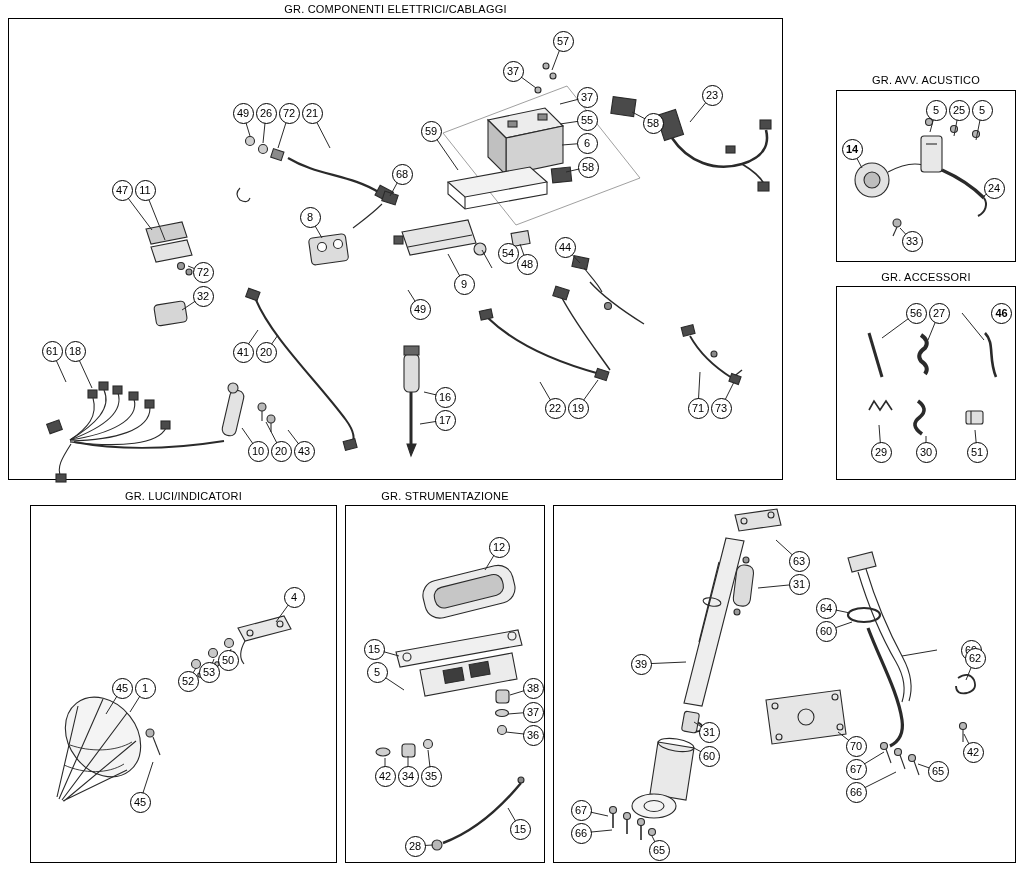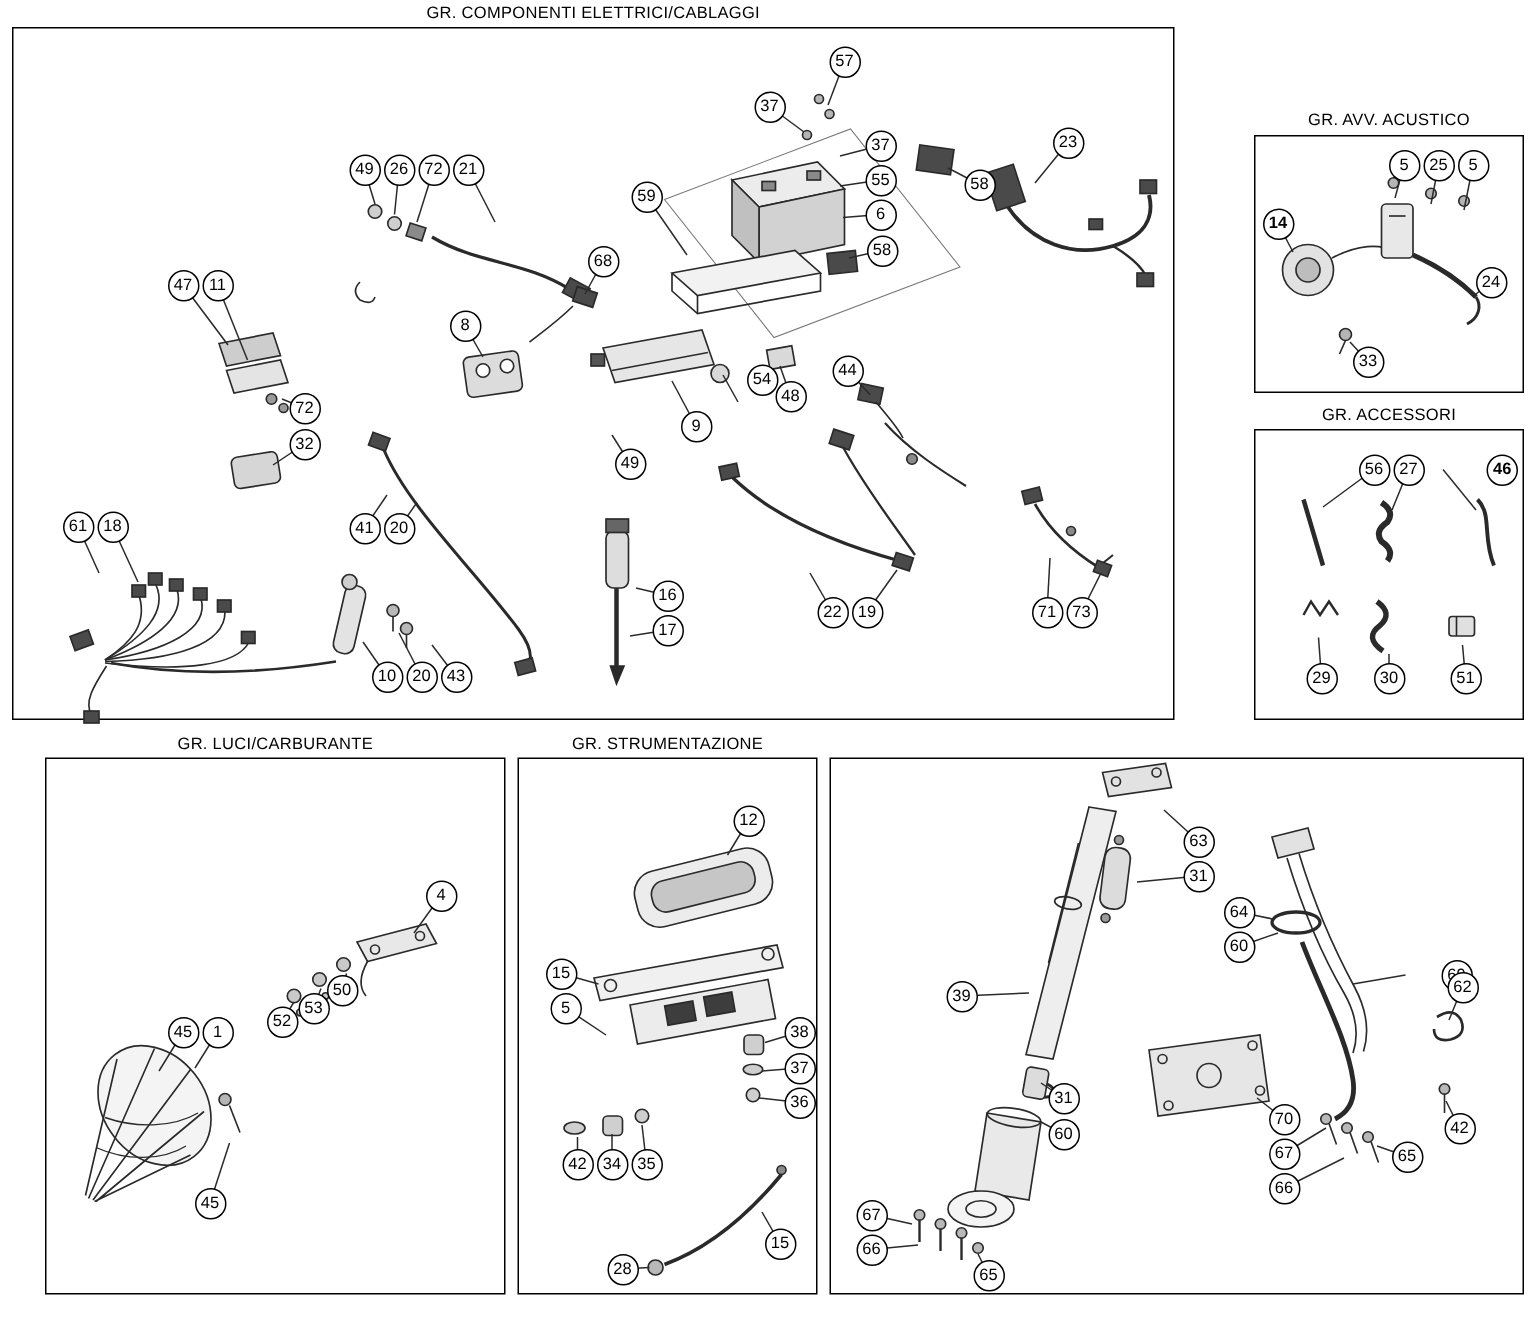--- a/index.html
+++ b/index.html
@@ -448,17 +448,17 @@
       <div class="callout" style="left: 927.5px; top: 760.5px;">65</div>
       <div class="callout" style="left: 962.5px; top: 741.5px;">42</div>
       <div class="callout" style="left: 570.5px; top: 799.5px;">67</div>
       <div class="callout" style="left: 570.5px; top: 822.5px;">66</div>
       <div class="callout" style="left: 648.5px; top: 839.5px;">65</div>
     </div>
 
   <div class="box-title" style="left:8px;top:1px;width:775px">GR. COMPONENTI ELETTRICI/CABLAGGI</div>
   <div class="box-title" style="left:836px;top:72px;width:180px">GR. AVV. ACUSTICO</div>
   <div class="box-title" style="left:836px;top:269px;width:180px">GR. ACCESSORI</div>
-  <div class="box-title" style="left:30px;top:488px;width:307px">GR. LUCI/CARBURANTE</div>
+  <div class="box-title" style="left:30px;top:488px;width:307px">GR. LUCI/INDICATORI</div>
   <div class="box-title" style="left:345px;top:488px;width:200px">GR. STRUMENTAZIONE</div>
 
 
 </div>
 
 </body></html>

